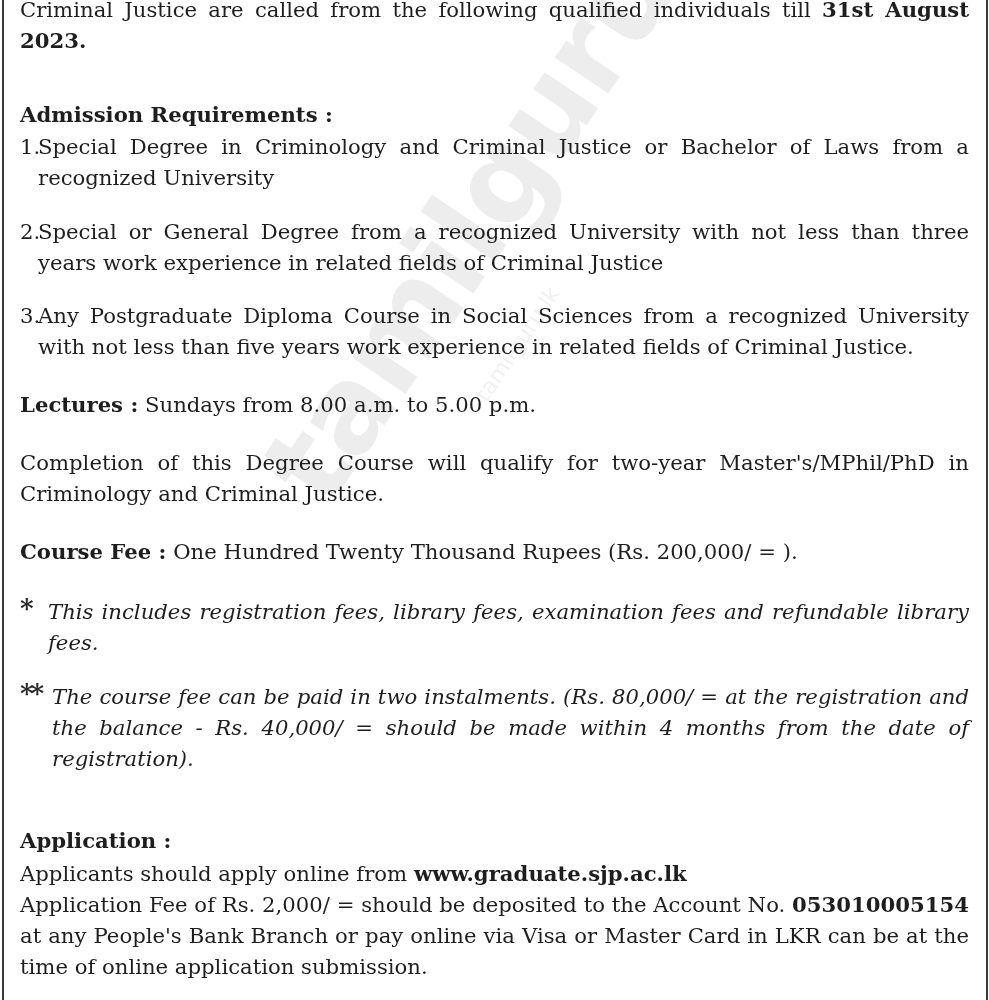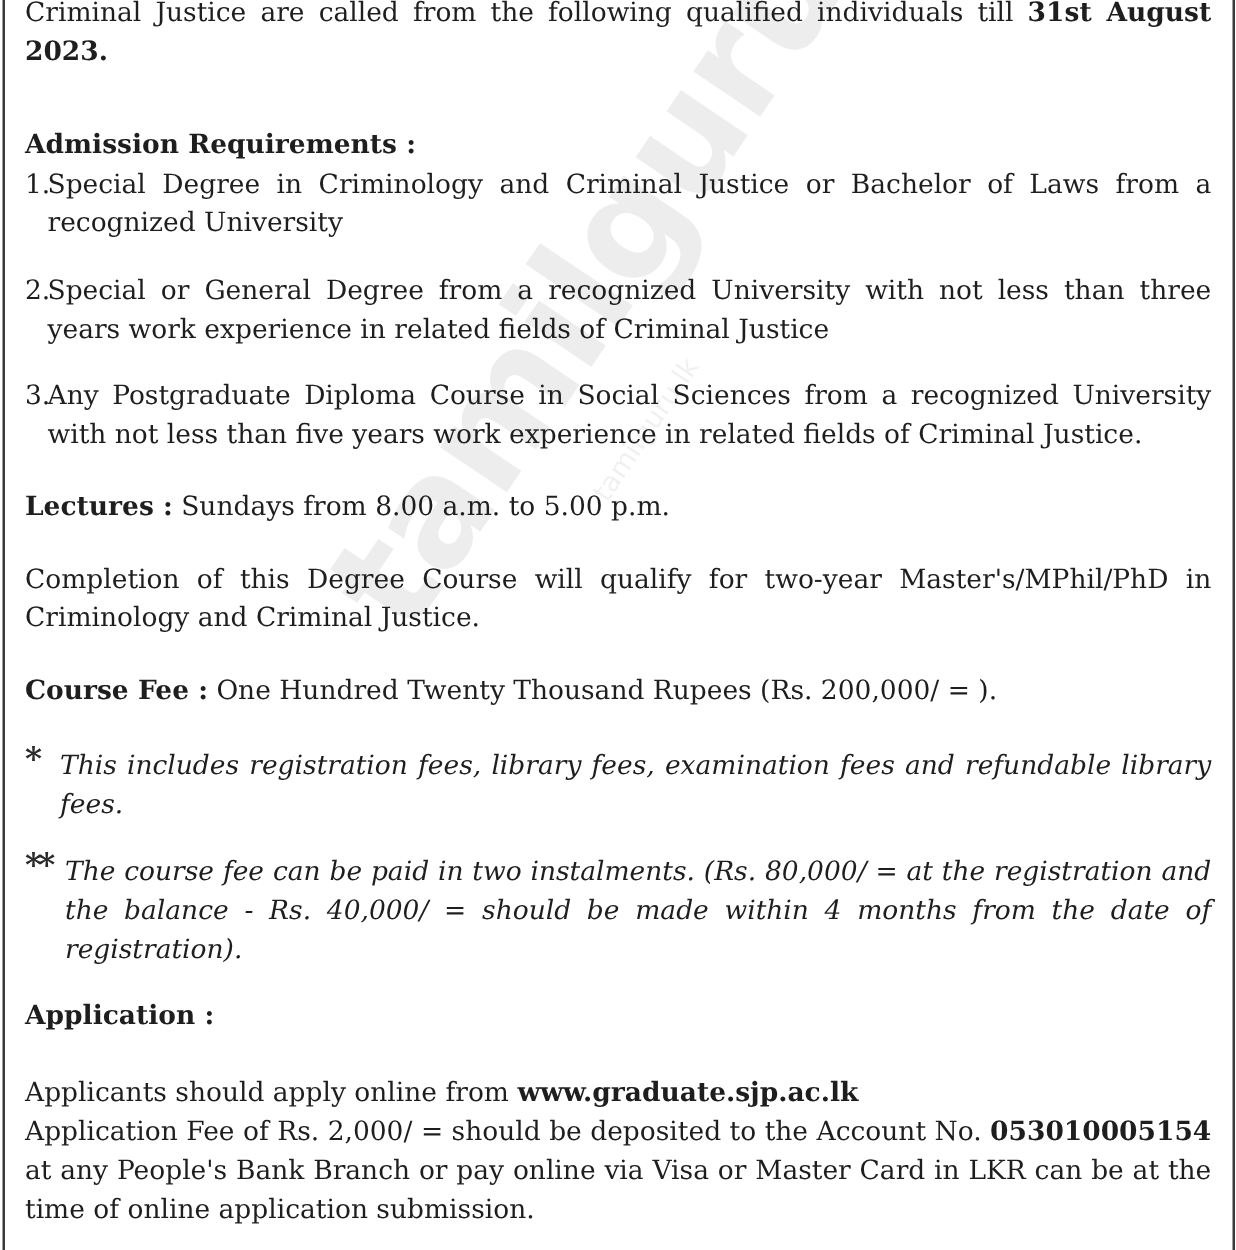--- a/index.html
+++ b/index.html
@@ -79,19 +79,19 @@
   <div class="note" style="top:596px;">
     <span class="mark">*</span>
     <p class="txt" style="margin-left:28px;">This includes registration fees, library fees, examination fees and refundable library fees.</p>
   </div>
 
   <div class="note" style="top:681px;">
     <span class="mark">**</span>
     <p class="txt" style="margin-left:32px;">The course fee can be paid in two instalments. (Rs. 80,000/ =  at the registration and the balance - Rs. 40,000/ =  should be made within 4 months from the date of registration).</p>
   </div>
 
-  <div class="h" style="top:776px;">Application :</div>
+  <div class="h" style="top:805px;">Application :</div>
 
   <p class="blk" style="top:858px;"><span>Applicants should apply online from </span><b>www.graduate.sjp.ac.lk</b></p>
 
   <p class="blk just" style="top:889px;"><span>Application Fee of Rs. 2,000/ =  should be deposited to the Account No. </span><b>053010005154</b><span> at any People's Bank Branch or pay online via Visa or Master Card in LKR can be at the time of online application submission.</span></p>
 
 </div>
 
 </body></html>

